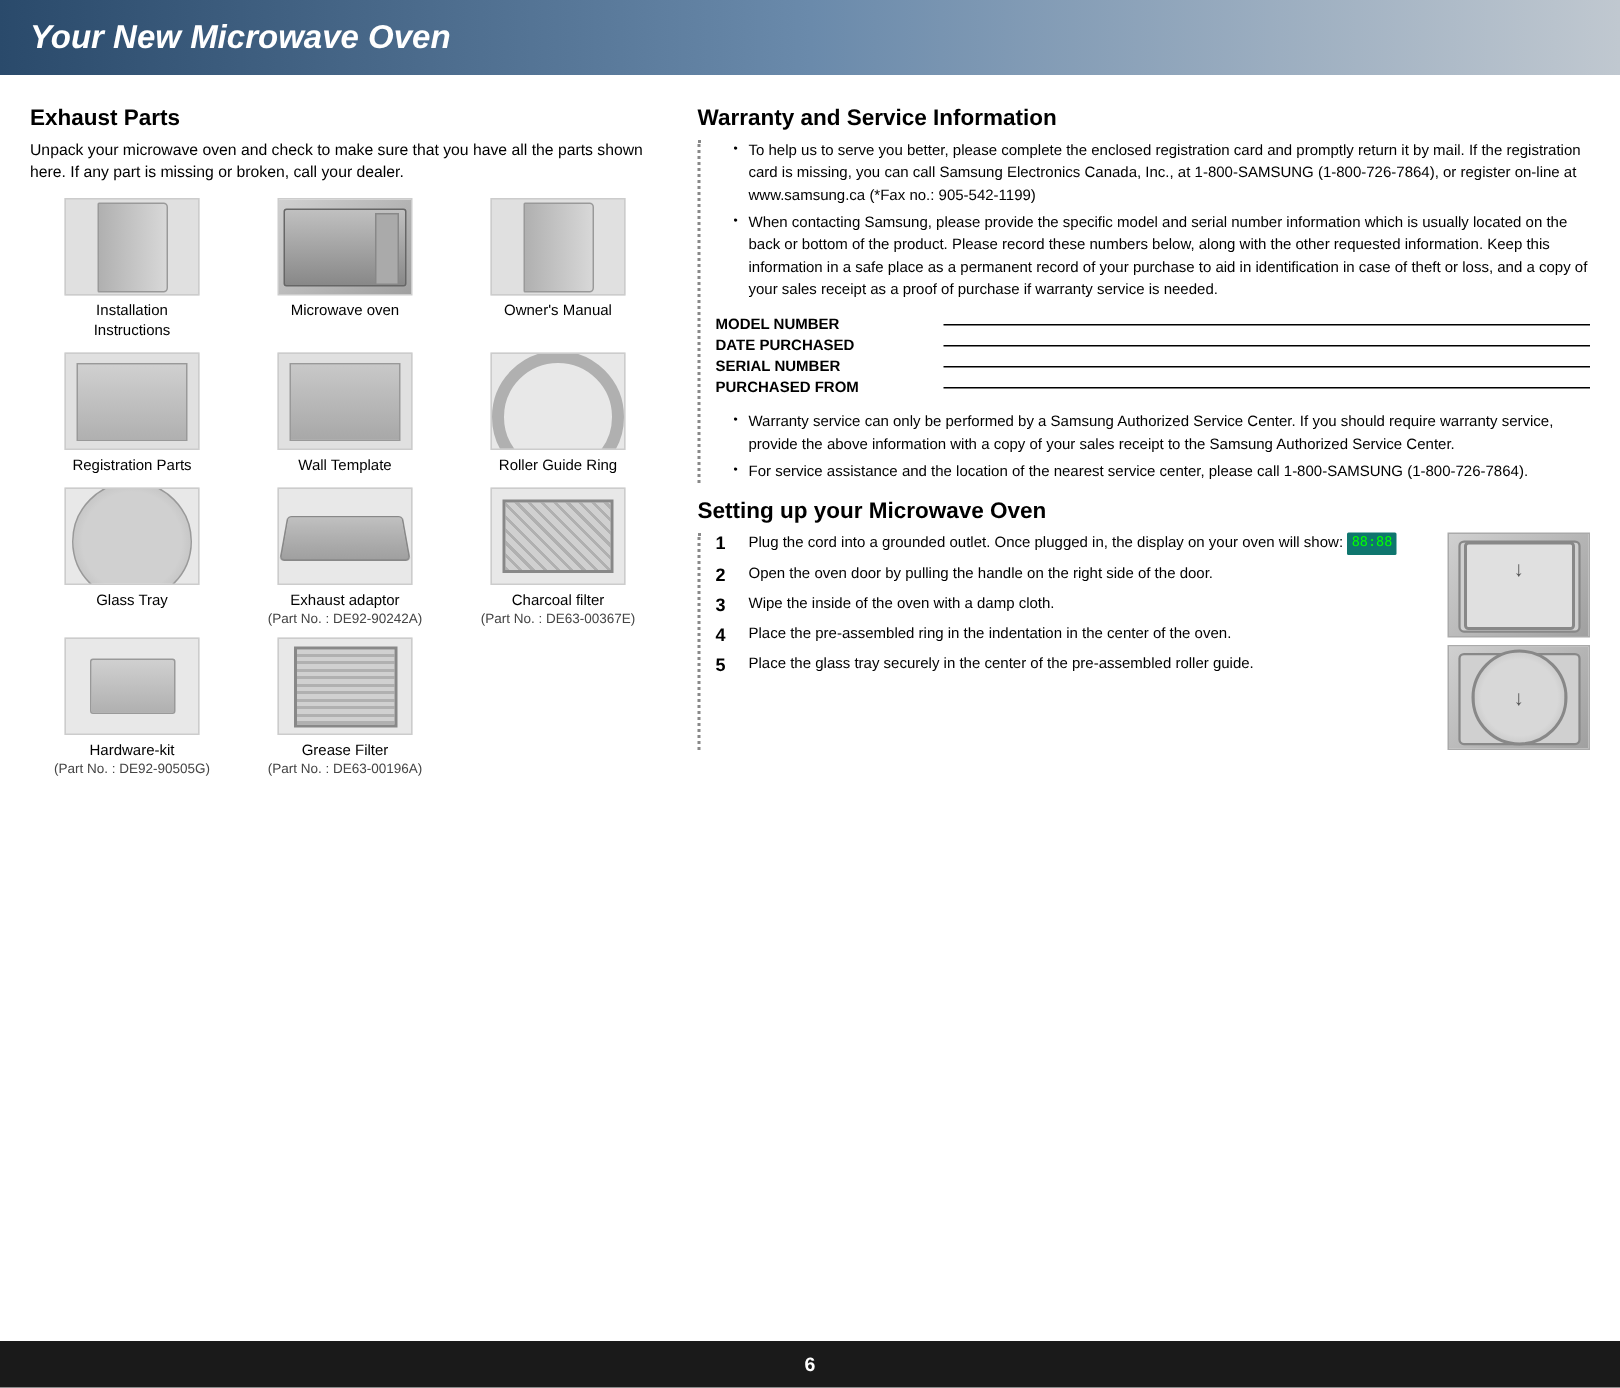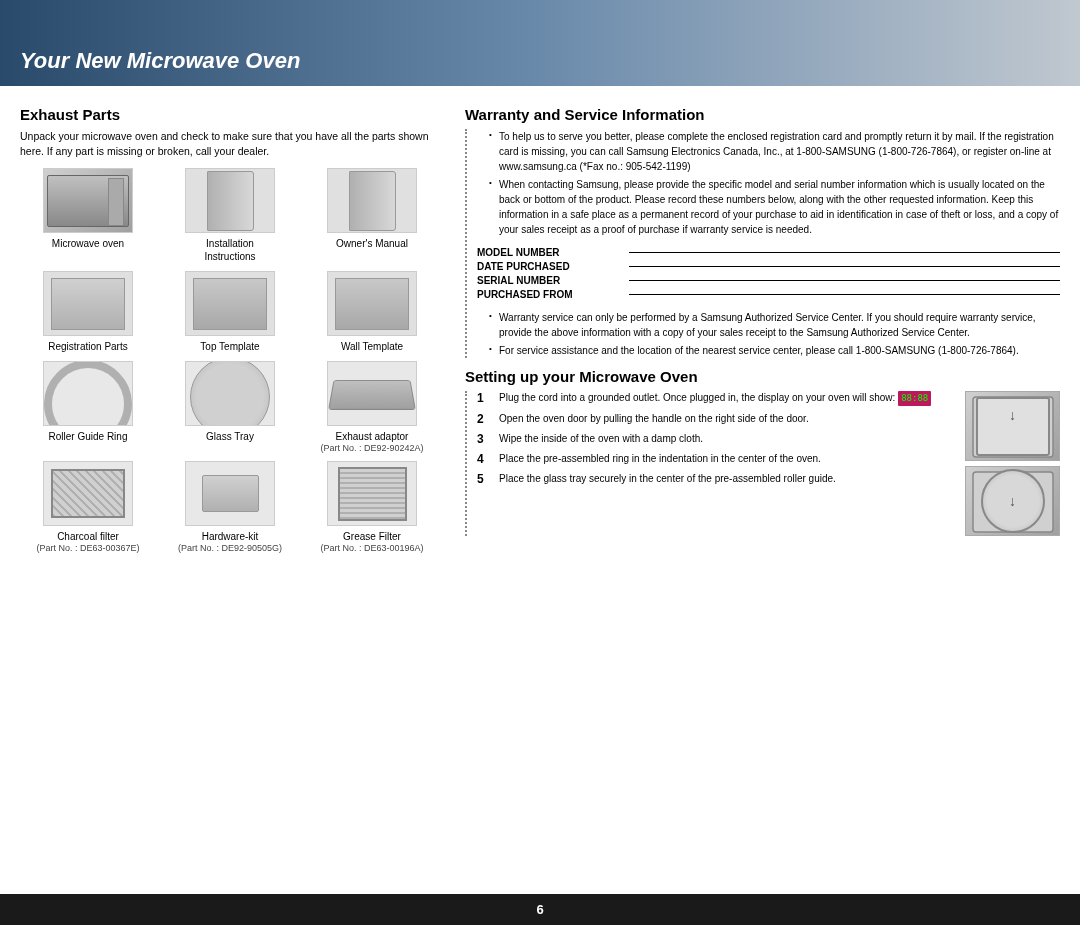--- a/index.html
+++ b/index.html
@@ -16,21 +16,20 @@
     .header {
       background: linear-gradient(to right, #2a4a6b, #6a8aab, #c0c8d0);
       padding: 12px 20px 12px 20px;
       margin-bottom: 10px;
     }
     .header h1 {
       color: white;
       font-size: 22px;
       font-weight: bold;
       font-style: italic;
-      margin-top: 36px;
     }
 
     
     .left-column {
       width: 420px;
       flex-shrink: 0;
     }
 
     
     .right-column {
@@ -322,21 +321,21 @@
     }
 
     .step-text {
       flex: 1;
       font-size: 10px;
       line-height: 1.4;
     }
 
     .display-box {
       display: inline-block;
-      background: #be185d;
+      background: #0f766e;
       color: #00ff00;
       font-size: 9px;
       padding: 1px 3px;
       border-radius: 1px;
       font-family: monospace;
       vertical-align: middle;
     }
 
     .steps-with-image {
       display: flex;
@@ -432,39 +431,35 @@
 
 <div class="content-wrapper">
 
   <div class="left-column">
     <h2>Exhaust Parts</h2>
     <p class="intro-text">Unpack your microwave oven and check to make sure that you have all the parts shown here. If any part is missing or broken, call your dealer.</p>
 
     <div class="parts-grid">
 
       <div class="part-item">
+        <div class="part-image img-book"></div>
+        <span class="part-label">Installation<br>Instructions</span>
+      </div>
+      <div class="part-item">
         <div class="part-image img-microwave"></div>
         <span class="part-label">Microwave oven</span>
       </div>
       <div class="part-item">
         <div class="part-image img-book"></div>
-        <span class="part-label">Installation<br>Instructions</span>
-      </div>
-      <div class="part-item">
-        <div class="part-image img-book"></div>
         <span class="part-label">Owner's Manual</span>
       </div>
 
       <div class="part-item">
         <div class="part-image img-card"></div>
         <span class="part-label">Registration Parts</span>
-      </div>
-      <div class="part-item">
-        <div class="part-image img-template"></div>
-        <span class="part-label">Top Template</span>
       </div>
       <div class="part-item">
         <div class="part-image img-template"></div>
         <span class="part-label">Wall Template</span>
       </div>
 
       <div class="part-item">
         <div class="part-image img-roller"></div>
         <span class="part-label">Roller Guide Ring</span>
       </div>

